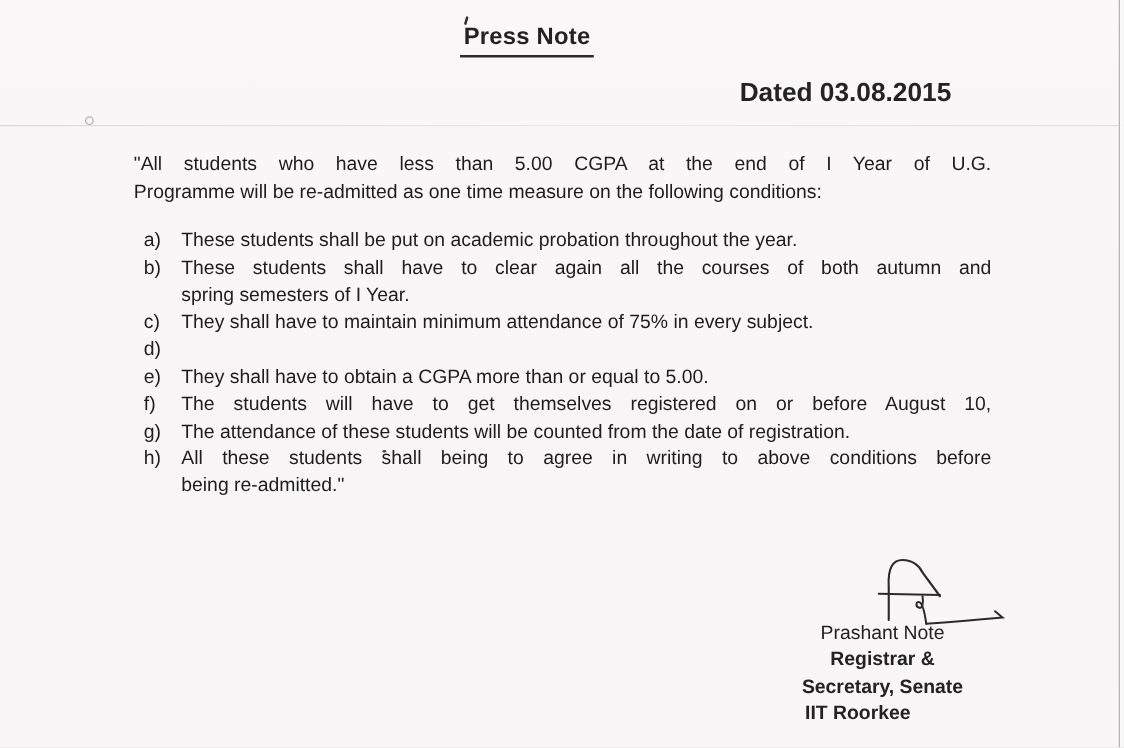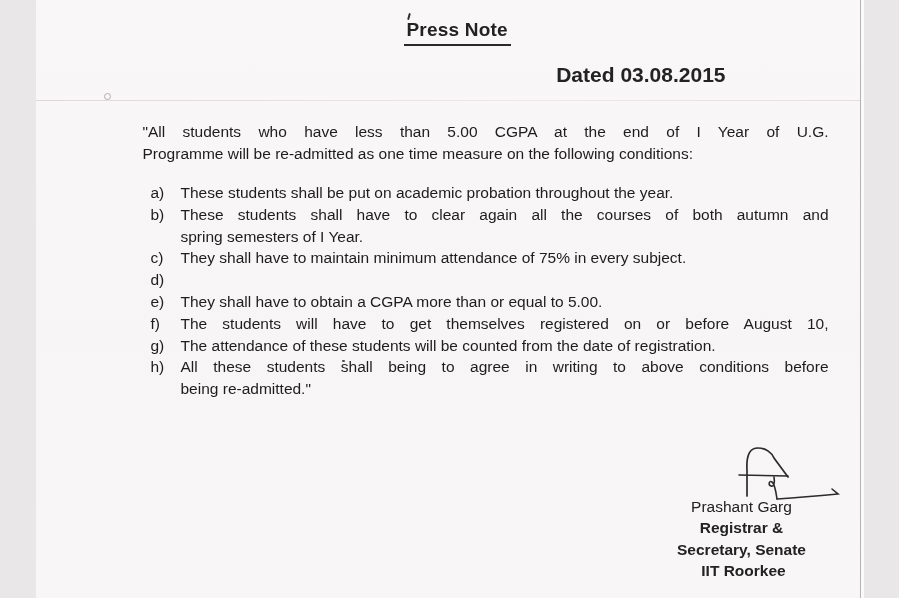--- a/index.html
+++ b/index.html
@@ -1,18 +1,18 @@
 <!DOCTYPE html>
 <html><head>
 <meta charset="utf-8">
 <style>
   html,body { margin:0; padding:0; background:#e9e7e8; }
   .page {
     position:relative;
-    width:828px; height:598px;
+    width:899px; height:598px;
     margin:0 auto;
     background:linear-gradient(180deg,#f9f7f8 0%,#f7f5f6 55%,#f8f6f7 100%);
     font-family:"Liberation Sans", sans-serif;
     color:#1e1e1e;
     overflow:hidden;
   }
 
   
   .title {
     position:absolute; top:19px; left:368px;
@@ -55,21 +55,21 @@
 
   
   .sig-svg { position:absolute; left:700px; top:444px; }
   .sig-block {
     position:absolute; left:640px; top:496px; width:132px;
     font-size:15.5px; line-height:21.4px; text-align:center;
     color:#222;
   }
   .sig-name { font-weight:400; }
   .sig-role { font-weight:700; }
-  .sig-left { text-align:center; padding-left:4px; }
+  .sig-left { text-align:left; padding-left:4px; }
 
   
   .crease {
     position:absolute; left:0; top:100px; width:899px; height:1px;
     background:linear-gradient(to right,#ddd8da,#ece7e9 55%,#e2dddf);
   }
   .speck-ring {
     position:absolute; left:68px; top:93px; width:5px; height:5px;
     border:1px solid #b3adaf; border-radius:50%;
   }
@@ -168,19 +168,19 @@
   </div>
 
   <svg class="sig-svg" width="110" height="58" viewBox="0 0 110 58" fill="none">
     <path d="M11,52 L11,26 C10,9 15,4 22,4 C30,4 36,9 38,14 L52,33" stroke="#2b2b2b" stroke-width="1.7" stroke-linecap="round" fill="none"></path>
     <path d="M3,31 L52,32" stroke="#2b2b2b" stroke-width="1.6" stroke-linecap="round" fill="none"></path>
     <path d="M38,33 C39,39 38,43 35,42 C32,41 33,36 36,38 C39,40 40,48 41,55" stroke="#2b2b2b" stroke-width="1.6" stroke-linecap="round" fill="none"></path>
     <path d="M41,55 C55,54 80,52 102,50 L96,45" stroke="#2b2b2b" stroke-width="1.6" stroke-linecap="round" fill="none"></path>
   </svg>
 
   <div class="sig-block">
-    <div class="sig-name">Prashant Garg</div>
+    <div class="sig-name">Prashant Note</div>
     <div class="sig-role">Registrar &amp;</div>
     <div class="sig-role">Secretary, Senate</div>
     <div class="sig-role sig-left">IIT Roorkee</div>
   </div>
 
 </div>
 
 </body></html>

